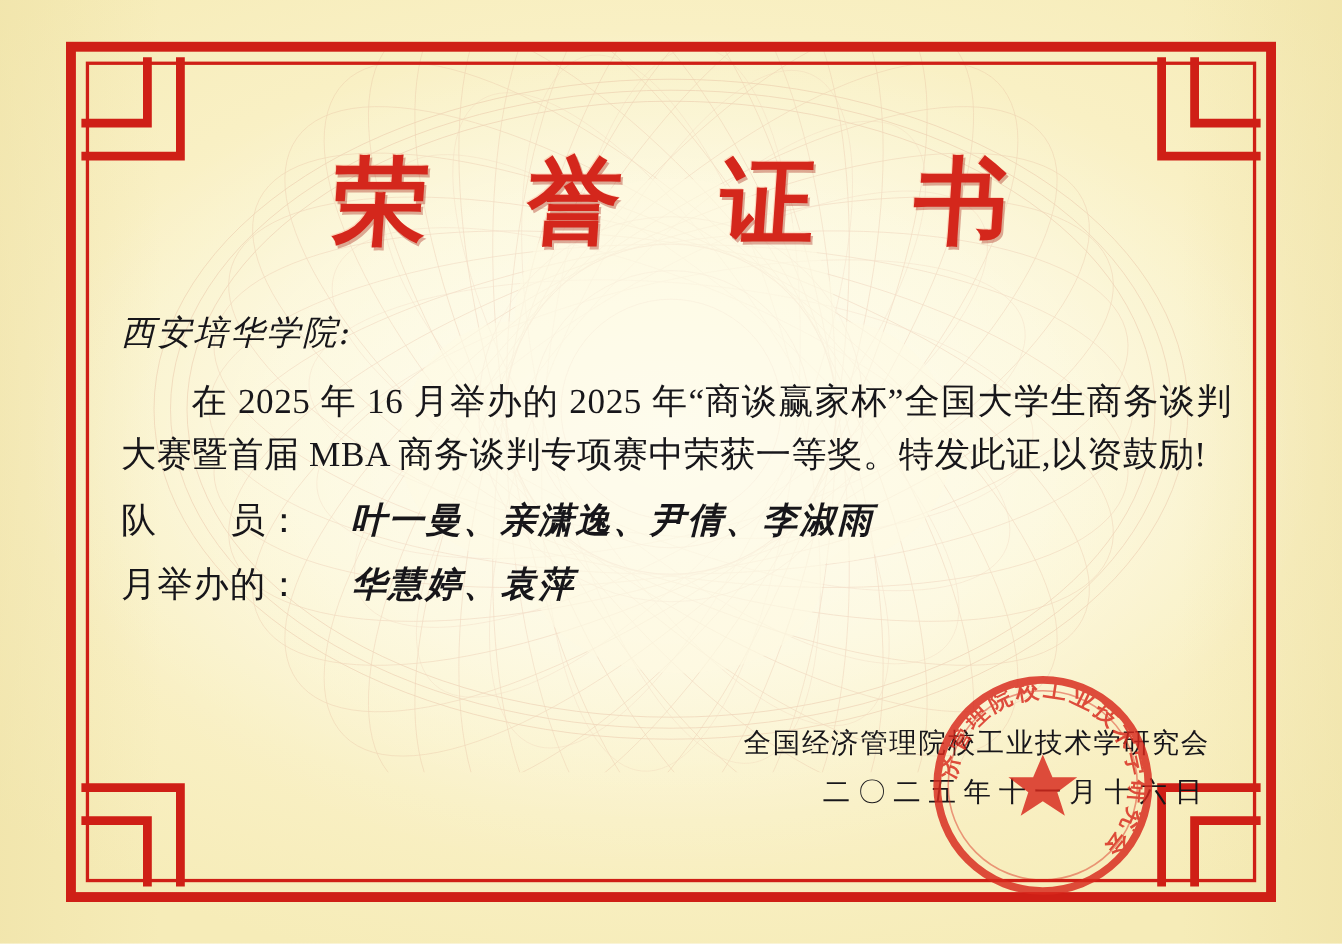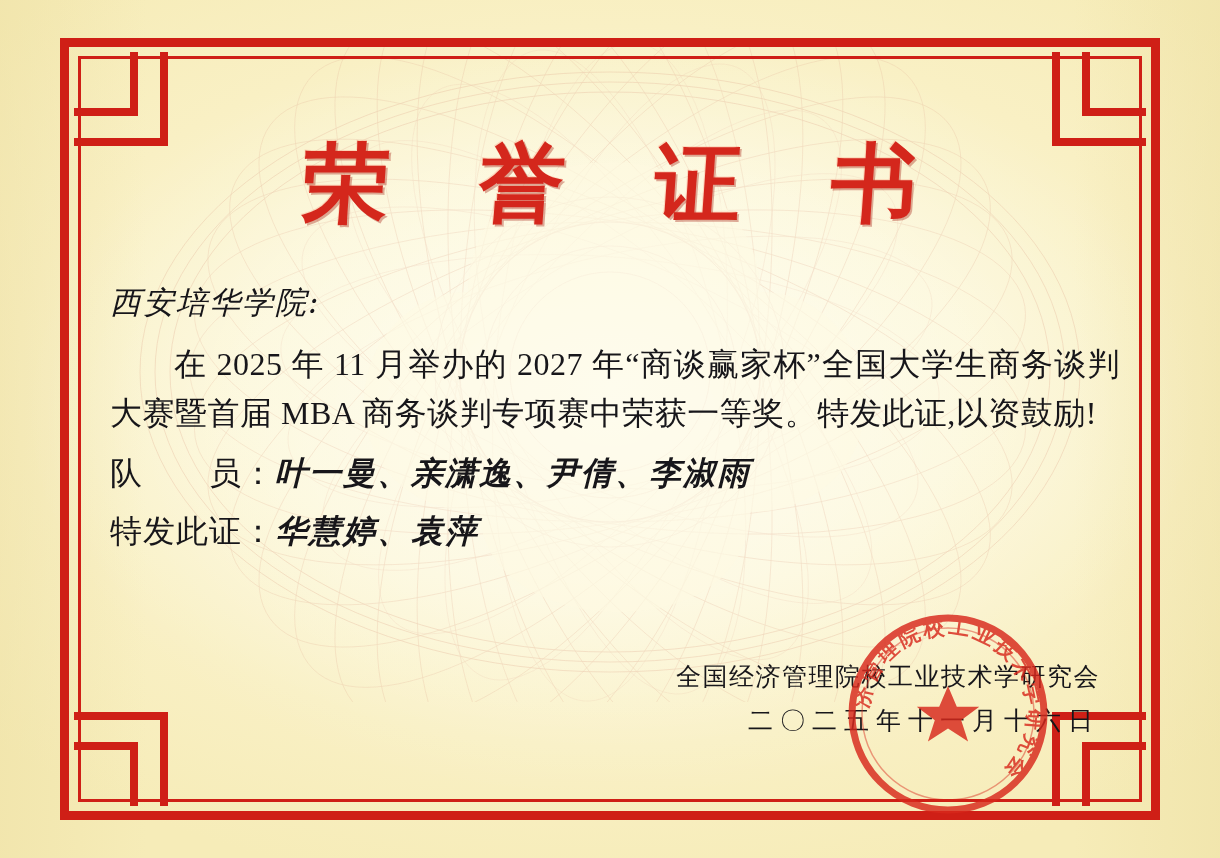--- a/index.html
+++ b/index.html
@@ -126,20 +126,21 @@
     letter-spacing: 1px;
     white-space: nowrap;
   }
   .field-label { letter-spacing: 1px; }
   .field-label.spaced { letter-spacing: 1px; text-align: right; }
   .field-value {
     font-family: "DejaVu Serif", "Liberation Serif", serif;
     font-weight: bold;
     font-style: italic;
     letter-spacing: 2px;
+    margin-left: 44px;
   }
 
   
   .sign-block {
     position: absolute;
     right: 120px;
     top: 655px;
     text-align: right;
     color: #17161a;
   }
@@ -318,28 +319,28 @@
       </g>
     </svg>
   </div>
 
   <div class="title">荣 誉 证 书</div>
 
   <div class="body-block">
 
     <div class="salutation">西安培华学院:</div>
 
-    <p class="para">在 2025 年 11 月举办的 2027 年“商谈赢家杯”全国大学生商务谈判大赛暨首届 MBA 商务谈判专项赛中荣获一等奖。特发此证,以资鼓励!</p>
+    <p class="para">在 2025 年 16 月举办的 2025 年“商谈赢家杯”全国大学生商务谈判大赛暨首届 MBA 商务谈判专项赛中荣获一等奖。特发此证,以资鼓励!</p>
 
     <div class="field-row">
       <span class="field-label spaced">队　　员：</span><span class="field-value">叶一曼、亲潇逸、尹倩、李淑雨</span>
     </div>
 
     <div class="field-row">
-      <span class="field-label">特发此证：</span><span class="field-value">华慧婷、袁萍</span>
+      <span class="field-label">月举办的：</span><span class="field-value">华慧婷、袁萍</span>
     </div>
   </div>
 
   <div class="sign-block">
     <div class="issuer">全国经济管理院校工业技术学研究会</div>
     <div class="issue-date">二〇二五年十一月十六日</div>
   </div>
 
   <div class="seal">
     <svg viewBox="0 0 212 212" width="212" height="212" xmlns="http://www.w3.org/2000/svg">

